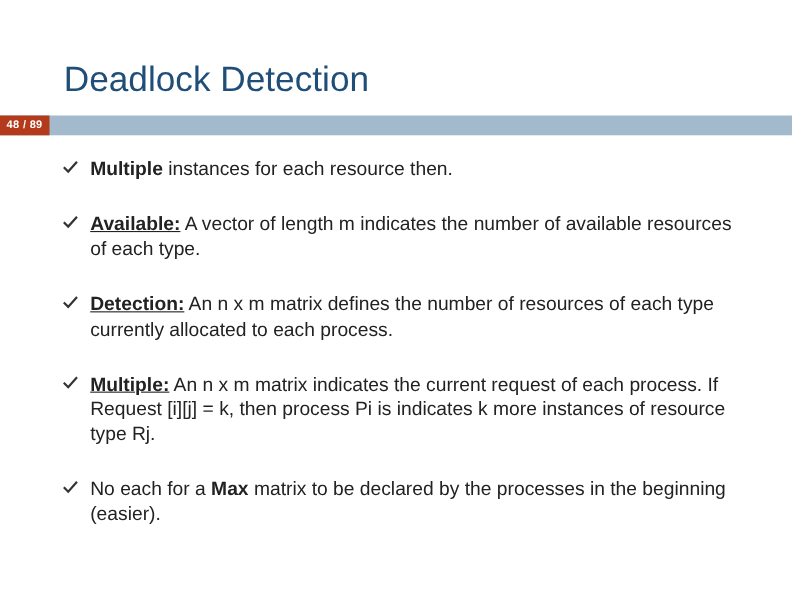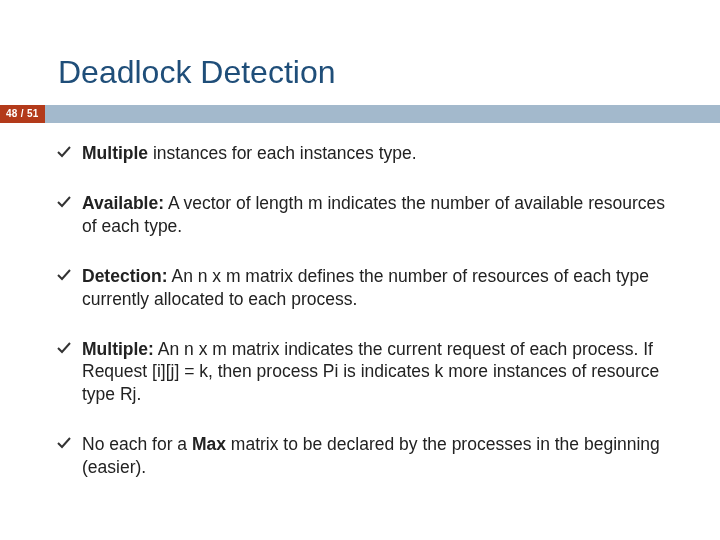--- a/index.html
+++ b/index.html
@@ -5,42 +5,42 @@
   html,body{margin:0;padding:0;width:720px;height:540px;background:#fff;font-family:Tahoma,Verdana,Arial,sans-serif;color:#222;}
   .slide{position:relative;width:720px;height:540px;box-sizing:border-box;padding-left:43px;}
   .title{position:absolute;left:58px;top:54px;font-size:32px;font-weight:400;color:#1f4e79;}
   .bar{position:absolute;left:0;top:105px;height:18px;background:#a3b9cc;width:720px;}
   .page-tab{position:absolute;left:0;top:105px;height:18px;padding:0 6px;background:#b33a1a;color:#fff;font:700 10px/18px Tahoma,Verdana,Arial;letter-spacing:0.3px;}
   .content{position:absolute;left:56px;right:40px;top:142px;}
   .item{position:relative;margin:0 0 28px 0;padding-left:26px;font-size:17.5px;line-height:1.28;}
   .item:last-child{margin-bottom:0;}
   .check{position:absolute;left:0;top:2px;width:16px;height:16px;}
   .check svg{display:block;}
-  .u{}
+  .u{text-decoration:underline;}
   b{font-weight:700;}
 </style>
 </head>
 <body>
 
 <div class="slide">
 
   <div class="title">Deadlock Detection</div>
 
   <div class="bar"></div>
-  <div class="page-tab">48 / 51</div>
+  <div class="page-tab">48 / 89</div>
 
   <div class="content">
 
     <div class="item">
       <span class="check">
         <svg viewBox="0 0 16 16">
             <path d="M2 8 L6 12 L14 3" fill="none" stroke="#333" stroke-width="2"></path>
           </svg>
       </span>
-      <b>Multiple</b><span> instances for each instances type.</span>
+      <b>Multiple</b><span> instances for each resource then.</span>
     </div>
 
     <div class="item">
       <span class="check">
         <svg viewBox="0 0 16 16">
             <path d="M2 8 L6 12 L14 3" fill="none" stroke="#333" stroke-width="2"></path>
           </svg>
       </span>
       <b class="u">Available:</b><span> A vector of length m indicates the number of available resources of each type.</span>
     </div>

